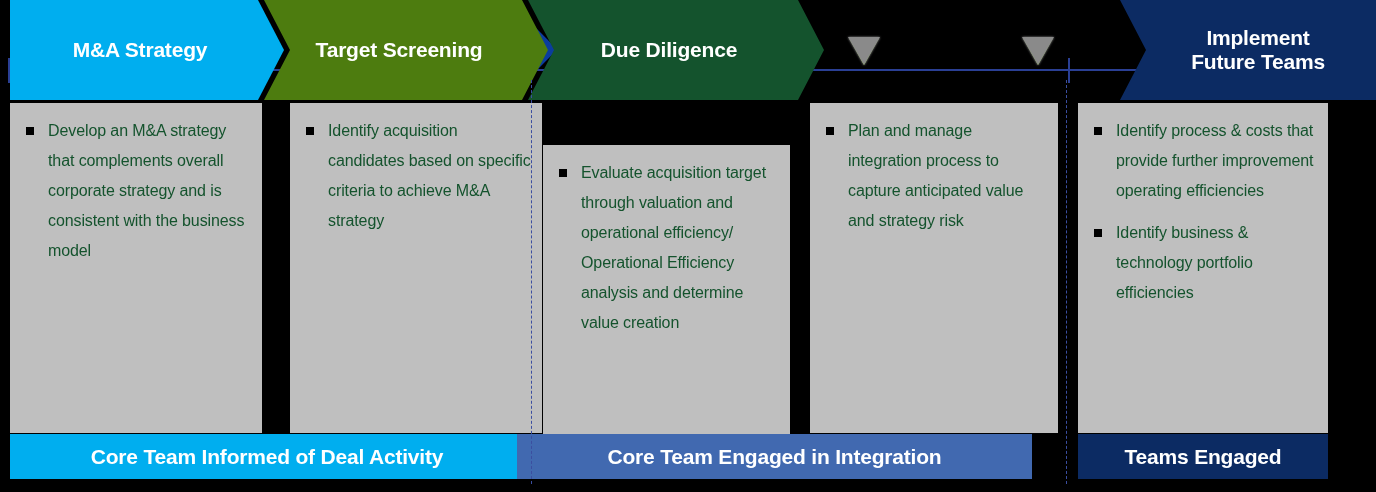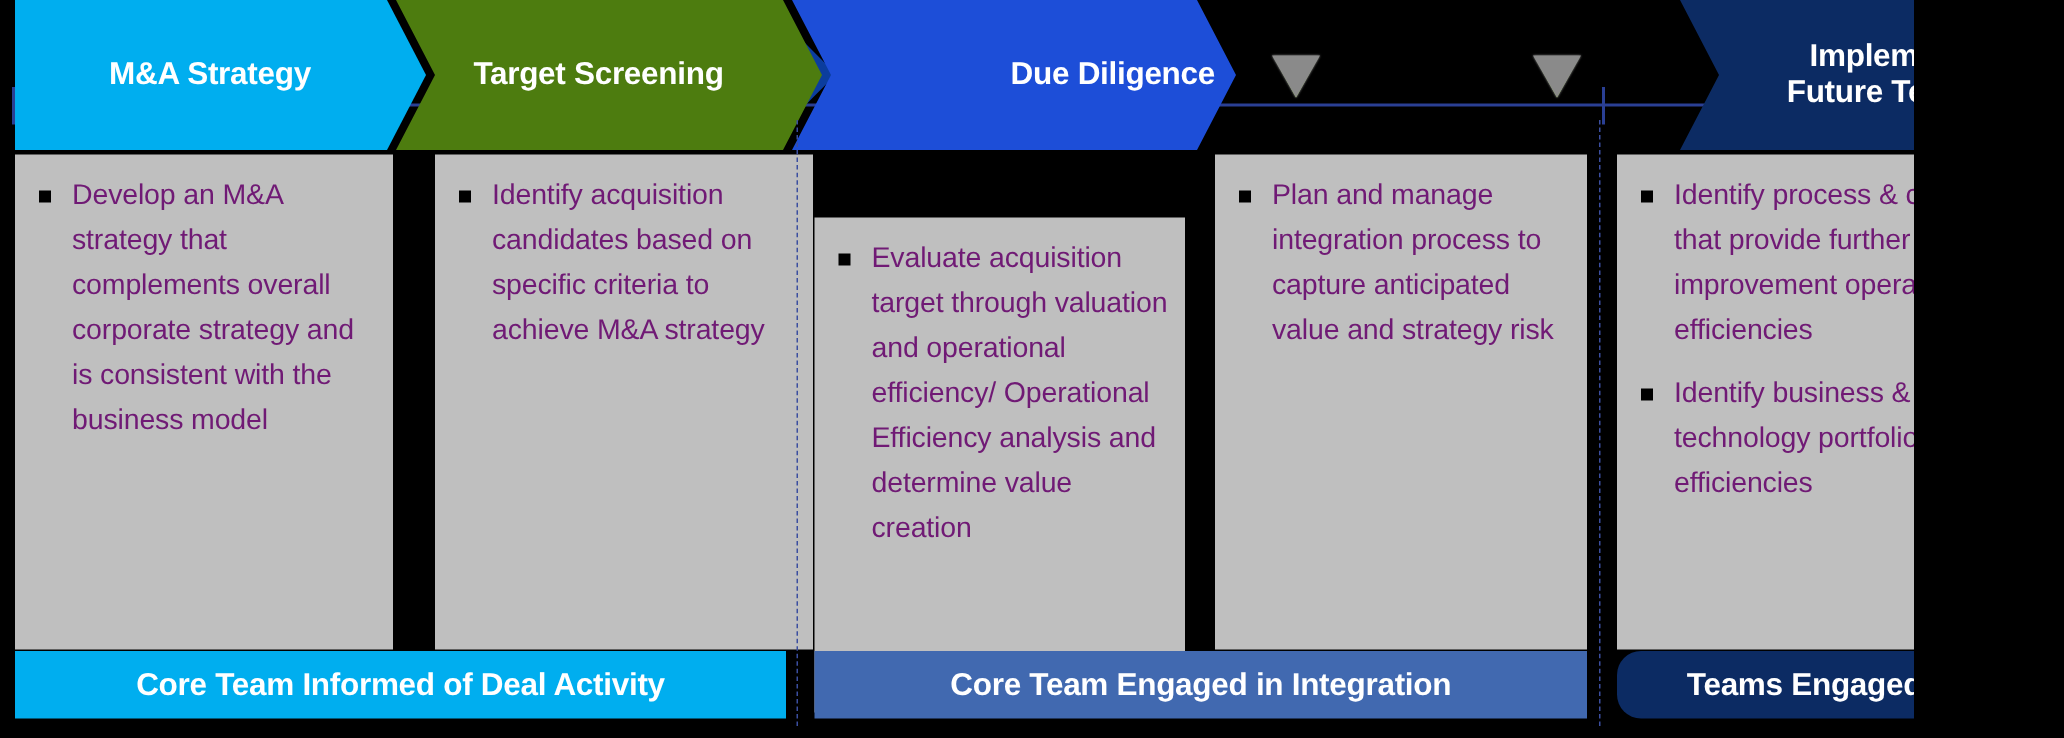--- a/index.html
+++ b/index.html
@@ -5,21 +5,21 @@
   html, body {
     margin: 0;
     padding: 0;
     background: #000000;
   }
   body {
     font-family: "Liberation Sans", sans-serif;
   }
   #canvas {
     position: relative;
-    width: 1276px;
+    width: 1376px;
     height: 492px;
     background: #000000;
     overflow: hidden;
   }
 
   
   .timeline-line {
     position: absolute;
     left: 8px;
     top: 69px;
@@ -98,23 +98,23 @@
   }
   .bullet-list {
     list-style: none;
     margin: 0;
     padding: 0;
   }
   .bullet-item {
     position: relative;
     padding-left: 26px;
     margin-bottom: 12px;
-    font-size: 19px;
+    font-size: 16px;
     line-height: 30px;
-    color: #701a75;
+    color: #14532d;
     letter-spacing: -0.1px;
   }
   .bullet-item::before {
     content: "";
     position: absolute;
     left: 4px;
     top: 11px;
     width: 8px;
     height: 8px;
     background: #000000;
@@ -163,21 +163,21 @@
 
   <div class="chevron chev-shape-mid" style="left:264px; width:284px; background:#4d7c0f;">
     <span class="chev-label">Target Screening</span>
   </div>
   <div class="body-box" style="left:272px; width:252px; height:330px;margin-left:18px;">
     <ul class="bullet-list">
       <li class="bullet-item">Identify acquisition candidates based on specific criteria to achieve M&amp;A strategy</li>
     </ul>
   </div>
 
-  <div class="chevron chev-shape-mid" style="left:528px; width:296px; background:#1d4ed8;justify-content:flex-end;">
+  <div class="chevron chev-shape-mid" style="left:528px; width:296px; background:#14532d;">
     <span class="chev-label">Due Diligence</span>
   </div>
   <div class="body-box" style="left:543px; width:247px; height:330px;margin-top:42px;">
     <ul class="bullet-list">
       <li class="bullet-item">Evaluate acquisition target through valuation and operational efficiency/ Operational Efficiency analysis and determine value creation</li>
     </ul>
   </div>
 
   <div class="body-box" style="left:810px; width:248px; height:330px;">
     <ul class="bullet-list">
@@ -194,23 +194,23 @@
   <div class="body-box" style="left:1078px; width:250px; height:330px;">
     <ul class="bullet-list">
       <li class="bullet-item">Identify process &amp; costs that provide further improvement operating efficiencies</li>
       <li class="bullet-item">Identify business &amp; technology portfolio efficiencies</li>
     </ul>
   </div>
 
   <div class="footer-bar" style="left:10px; top:434px; width:514px; background:#00AEEF;">
     <span>Core Team Informed of Deal Activity</span>
   </div>
-  <div class="footer-bar" style="left:543px; top:434px; width:515px; background:#4169B0;">
+  <div class="footer-bar" style="left:517px; top:434px; width:515px; background:#4169B0;">
     <span>Core Team Engaged in Integration</span>
   </div>
-  <div class="footer-bar" style="left:1078px; top:434px; width:250px; background:#0C2B63;border-radius:16px;">
+  <div class="footer-bar" style="left:1078px; top:434px; width:250px; background:#0C2B63;">
     <span>Teams Engaged</span>
   </div>
 
   <div class="dash-sep" style="left:531px; top:80px; height:404px;"></div>
   <div class="dash-sep" style="left:1066px; top:80px; height:404px;"></div>
 
 </div>
 
 </body></html>

